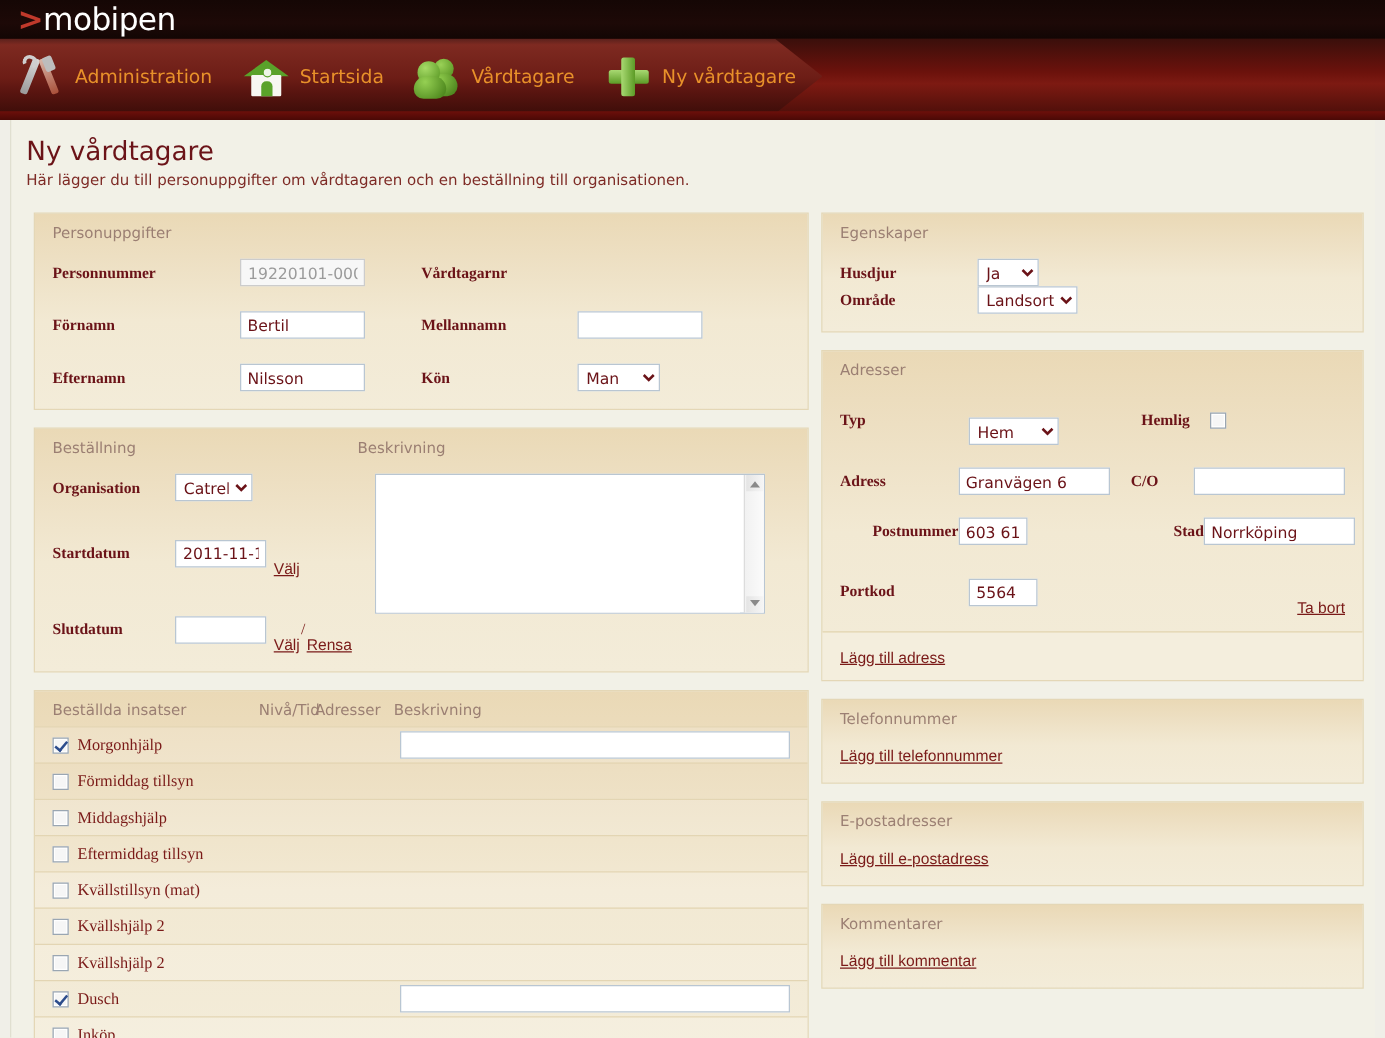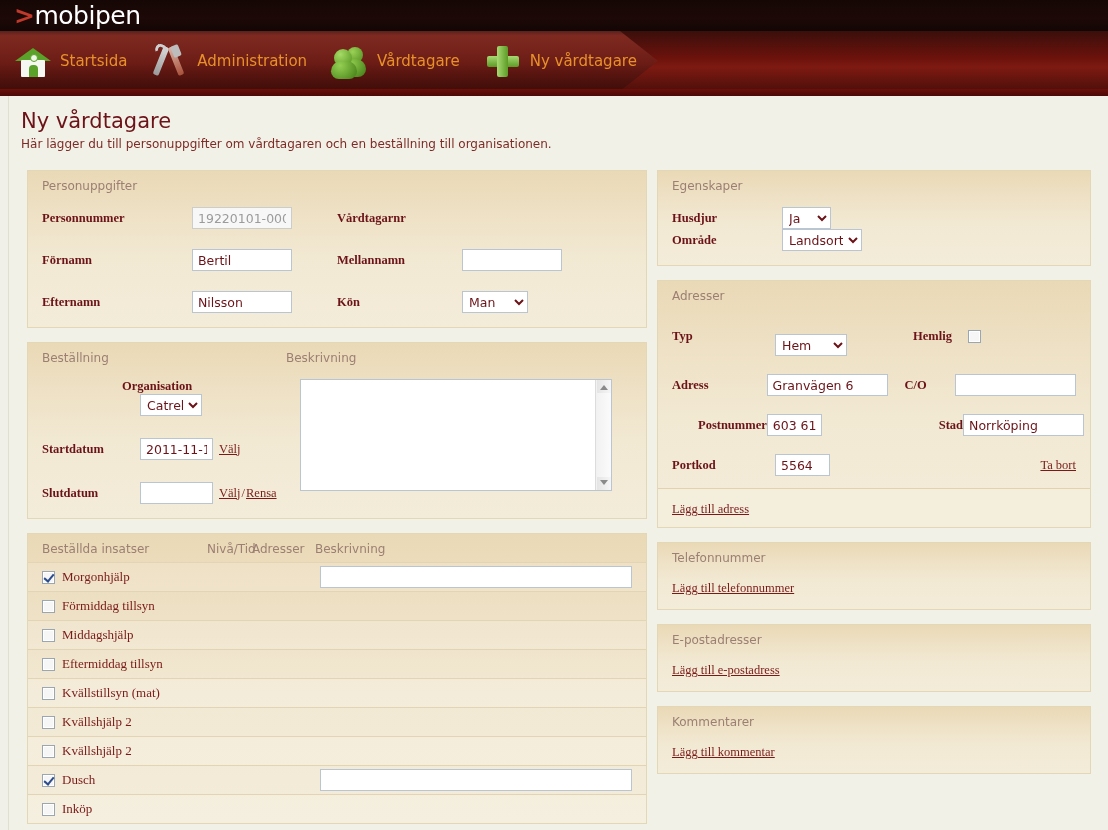--- a/index.html
+++ b/index.html
@@ -107,21 +107,21 @@
     font-family:"DejaVu Sans", sans-serif; font-size:12.5px; color:#6b1318;
     background:#ffffff; border:1px solid #b9c6d2; padding:2px 5px; height:22px;
     outline:none;
   }
   input.txt.disabled { background:#f7f7f7; color:#9b9b9b; border:1px solid #cccccc; }
   select.sel {
     font-family:"DejaVu Sans", sans-serif; font-size:12.5px; color:#6b1318;
     background:#ffffff; border:1px solid #b9c6d2; height:22px; padding:1px 2px; outline:none;
   }
   a.lnk { color:#7a1a18; font-size:12.5px; text-decoration:underline; cursor:pointer;
-    font-family:Liberation Serif, serif; }
+    font-family:Liberation Sans, sans-serif;margin-top:25px; }
   .addlink { padding:9px 14px 10px 14px; border-top:1px solid #e2d3ae;
     background:#f4eedd; }
 
   
   .cb { width:13px; height:13px; border:1px solid #9aa6b2; background:#f6f6f6;
     display:inline-block; position:relative; vertical-align:middle; cursor:pointer;
     box-shadow: inset 0 0 0 1px #ffffff; }
   .cb.on::after { content:""; position:absolute; left:3px; top:0px; width:4px; height:8px;
     border:solid #2c4c8c; border-width:0 2px 2px 0; transform:rotate(40deg); }
 
@@ -157,37 +157,37 @@
 <div id="header">
   <div id="logobar">
     <div id="logo"><span class="gt">&gt;</span><span>mobipen</span></div>
   </div>
 
   <div id="navstrip"></div>
 
   <div id="navbar">
 
     <div class="navitem">
+      <div class="navicon ic-tools">
+        <div class="wr"></div>
+          <div class="wrh"></div>
+          <div class="sd"></div>
+          <div class="sdh"></div>
+      </div>
+      <span class="navlabel">Administration</span>
+    </div>
+
+    <div class="navitem">
       <div class="navicon ic-house">
         <div class="roof"></div>
           <div class="body"></div>
           <div class="win"></div>
           <div class="door"></div>
       </div>
       <span class="navlabel">Startsida</span>
-    </div>
-
-    <div class="navitem">
-      <div class="navicon ic-tools">
-        <div class="wr"></div>
-          <div class="wrh"></div>
-          <div class="sd"></div>
-          <div class="sdh"></div>
-      </div>
-      <span class="navlabel">Administration</span>
     </div>
 
     <div class="navitem">
       <div class="navicon ic-people">
         <div class="b1"></div>
           <div class="b2"></div>
           <div class="a1"></div>
           <div class="a2"></div>
       </div>
       <span class="navlabel">Vårdtagare</span>
@@ -242,21 +242,21 @@
       </div>
 
       <div class="panel" style="padding-bottom:14px;">
         <div style="display:flex;">
           <div class="panel-title" style="width:258px;">Beställning</div>
           <div class="panel-title" style="padding-left:0;">Beskrivning</div>
         </div>
 
         <div style="display:flex; padding:0 14px;">
           <div style="width:258px;">
-            <div class="row" style="padding:0; margin-top:14px;flex-direction:column;">
+            <div class="row" style="padding:0; margin-top:14px;">
               <span class="lbl" style="width:98px;">Organisation</span>
               <select class="sel" style="width:62px;">
                 <option>Catrel</option>
               </select>
             </div>
 
             <div class="row" style="padding:0; margin-top:22px;">
               <span class="lbl" style="width:98px;">Startdatum</span>
               <input class="txt" style="width: 73px;" value="2011-11-15">
               <a class="lnk" style="margin-left:6px;">Välj</a>

